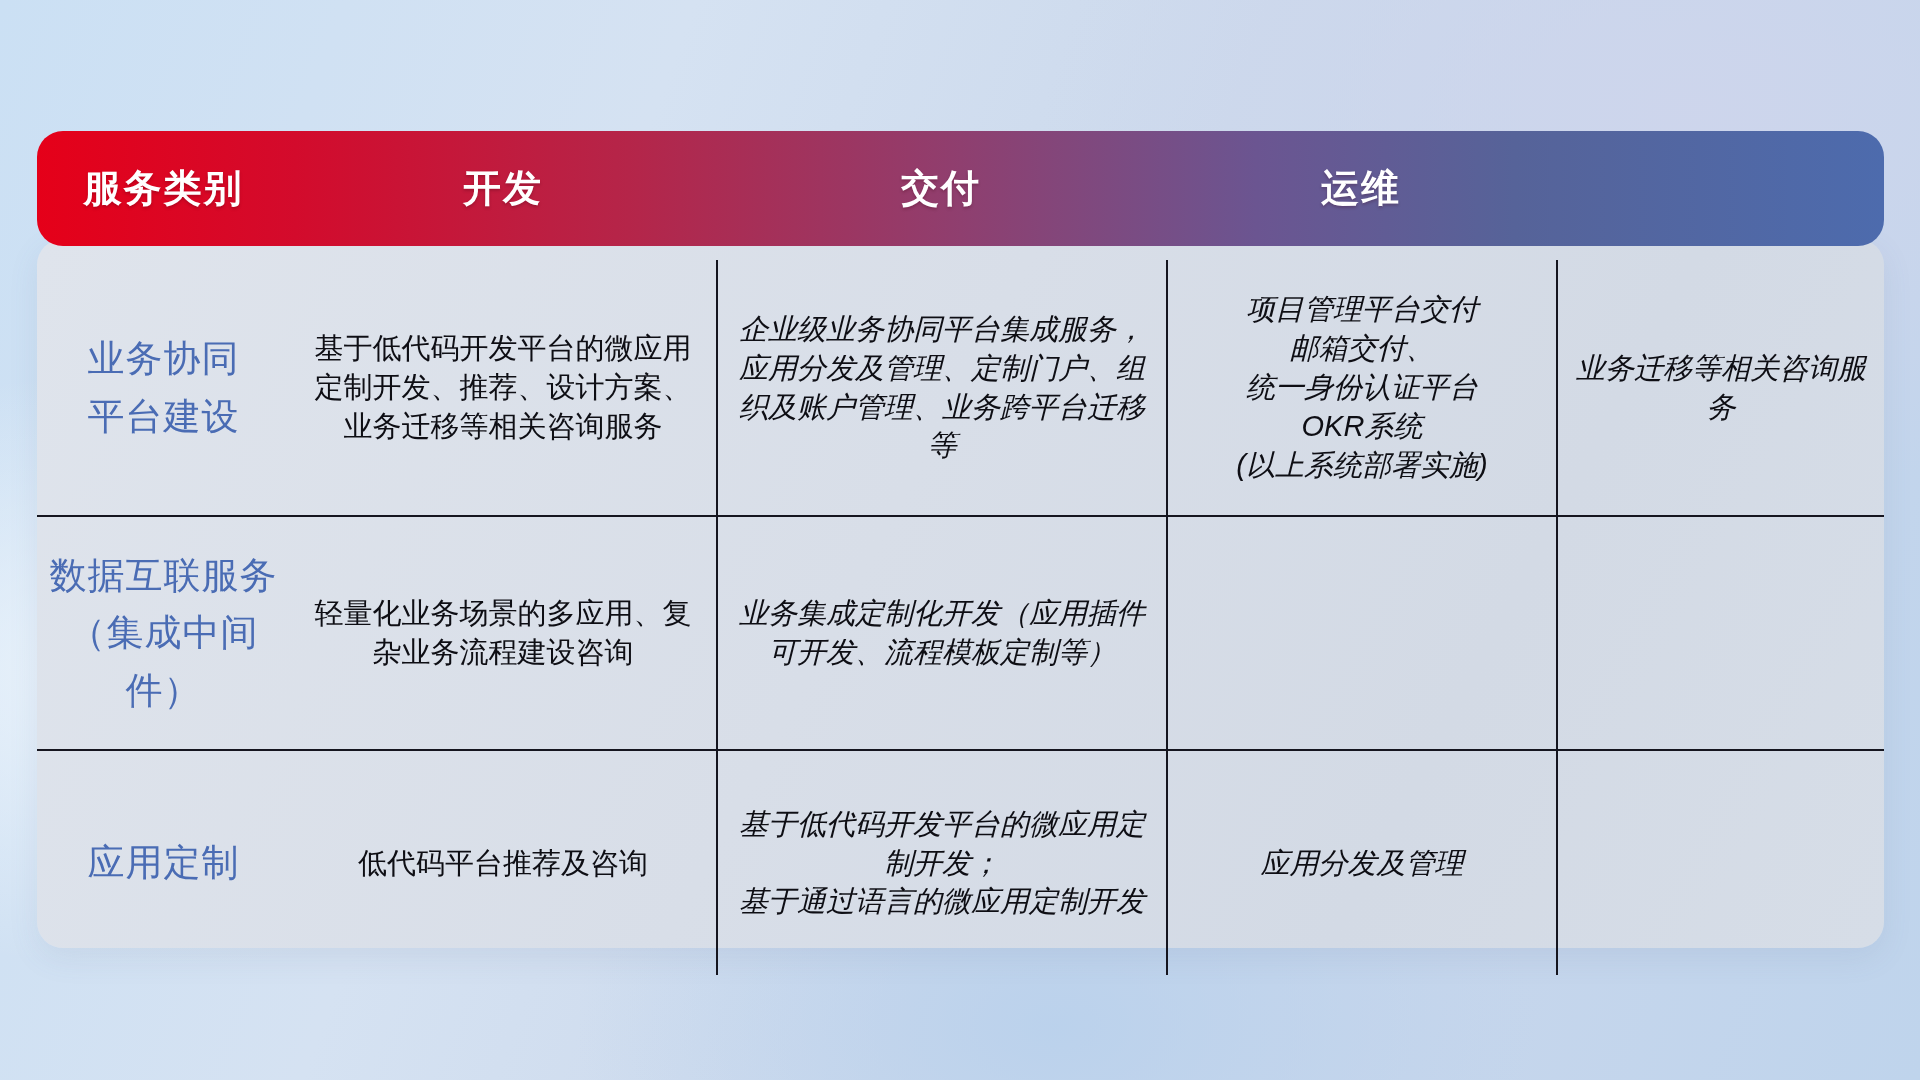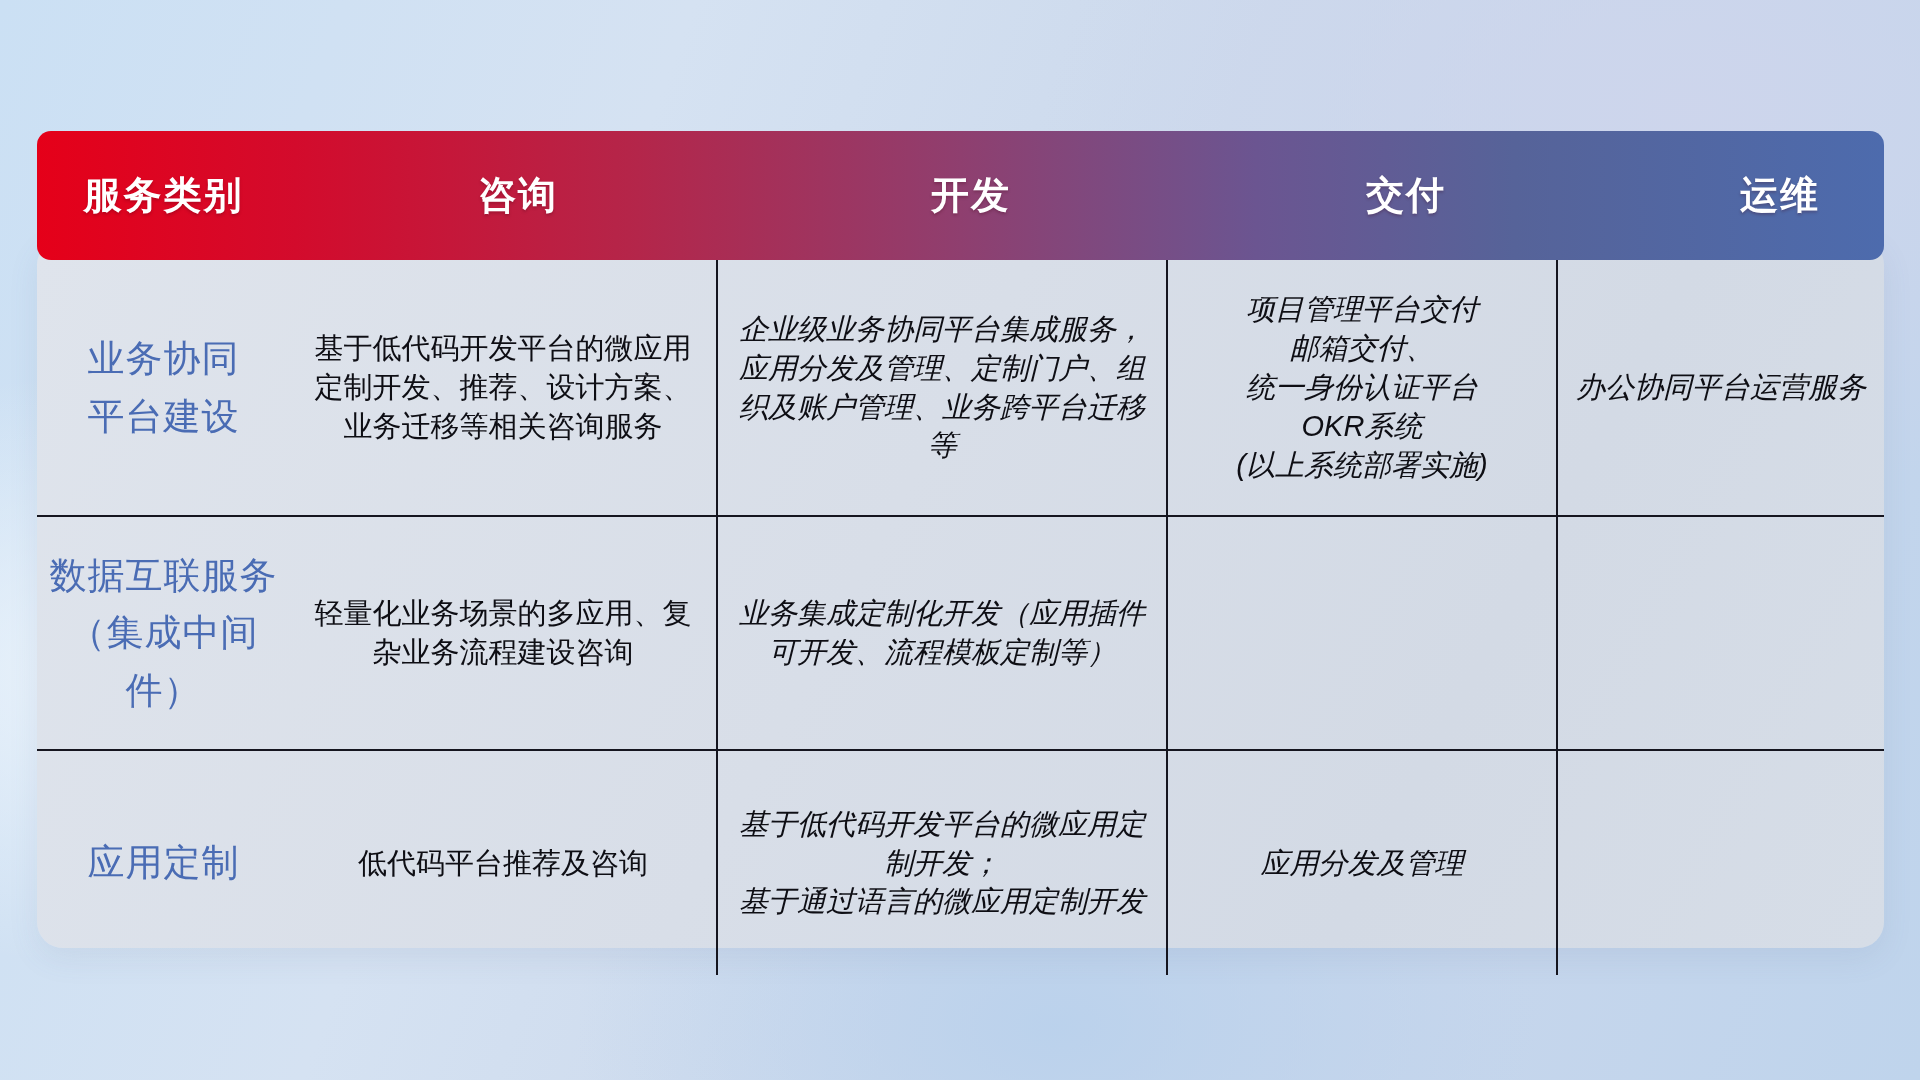--- a/index.html
+++ b/index.html
@@ -19,28 +19,27 @@
   .table-wrap{
     position:absolute; left:37px; top:131px; width:1847px; height:817px;
   }
   .body-panel{
     position:absolute; left:0; top:108px; right:0; bottom:0;
     background:linear-gradient(118deg,#dfe4ec 0%,#d8dee8 45%,#d3dae5 75%,#d6dde7 100%);
     border-radius:26px;
     box-shadow:0 10px 30px rgba(90,110,150,0.10);
   }
   .header-bar{
-    position:absolute; left:0; top:0; width:100%; height:129px;
-    border-radius:14px;
+    position:absolute; left:0; top:0; width:100%; height:115px;
+    border-radius:26px;
     background:linear-gradient(90deg,#e50019 0%,#d30b2c 14%,#b52549 32%,#8f3f6f 50%,#6b5591 66%,#566399 80%,#4d6bad 100%);
     display:grid;
     grid-template-columns:253px 426px 450px 390px 328px;
     align-items:center;
     z-index:3;
-    gap:15px;
   }
   .header-cell{
     color:#ffffff; font-weight:bold; font-size:38px; letter-spacing:2px;
     text-align:center; text-shadow:0 2px 3px rgba(60,0,20,0.25);
   }
   .grid-rows{
     position:absolute; left:0; top:129px; width:100%; height:688px; z-index:2;
   }
   .t-row{
     display:grid;
@@ -64,39 +63,38 @@
 </style>
 </head>
 <body>
 
 <div class="table-wrap">
 
   <div class="body-panel"></div>
 
   <div class="header-bar">
     <div class="header-cell">服务类别</div>
-    <div class="header-cell">咨询</div>
     <div class="header-cell">开发</div>
     <div class="header-cell">交付</div>
     <div class="header-cell">运维</div>
   </div>
 
   <div class="grid-rows">
 
     <div class="t-row r1">
       <div class="cell category">业务协同
 平台建设</div>
       <div class="cell">基于低代码开发平台的微应用定制开发、推荐、设计方案、业务迁移等相关咨询服务</div>
       <div class="cell">企业级业务协同平台集成服务，应用分发及管理、定制门户、组织及账户管理、业务跨平台迁移等</div>
       <div class="cell">项目管理平台交付
 邮箱交付、
 统一身份认证平台
 OKR系统
 (以上系统部署实施)</div>
-      <div class="cell">办公协同平台运营服务</div>
+      <div class="cell">业务迁移等相关咨询服务</div>
     </div>
 
     <div class="t-row r2">
       <div class="cell category">数据互联服务
 （集成中间件）</div>
       <div class="cell">轻量化业务场景的多应用、复杂业务流程建设咨询</div>
       <div class="cell">业务集成定制化开发（应用插件可开发、流程模板定制等）</div>
       <div class="cell"></div>
       <div class="cell"></div>
     </div>

